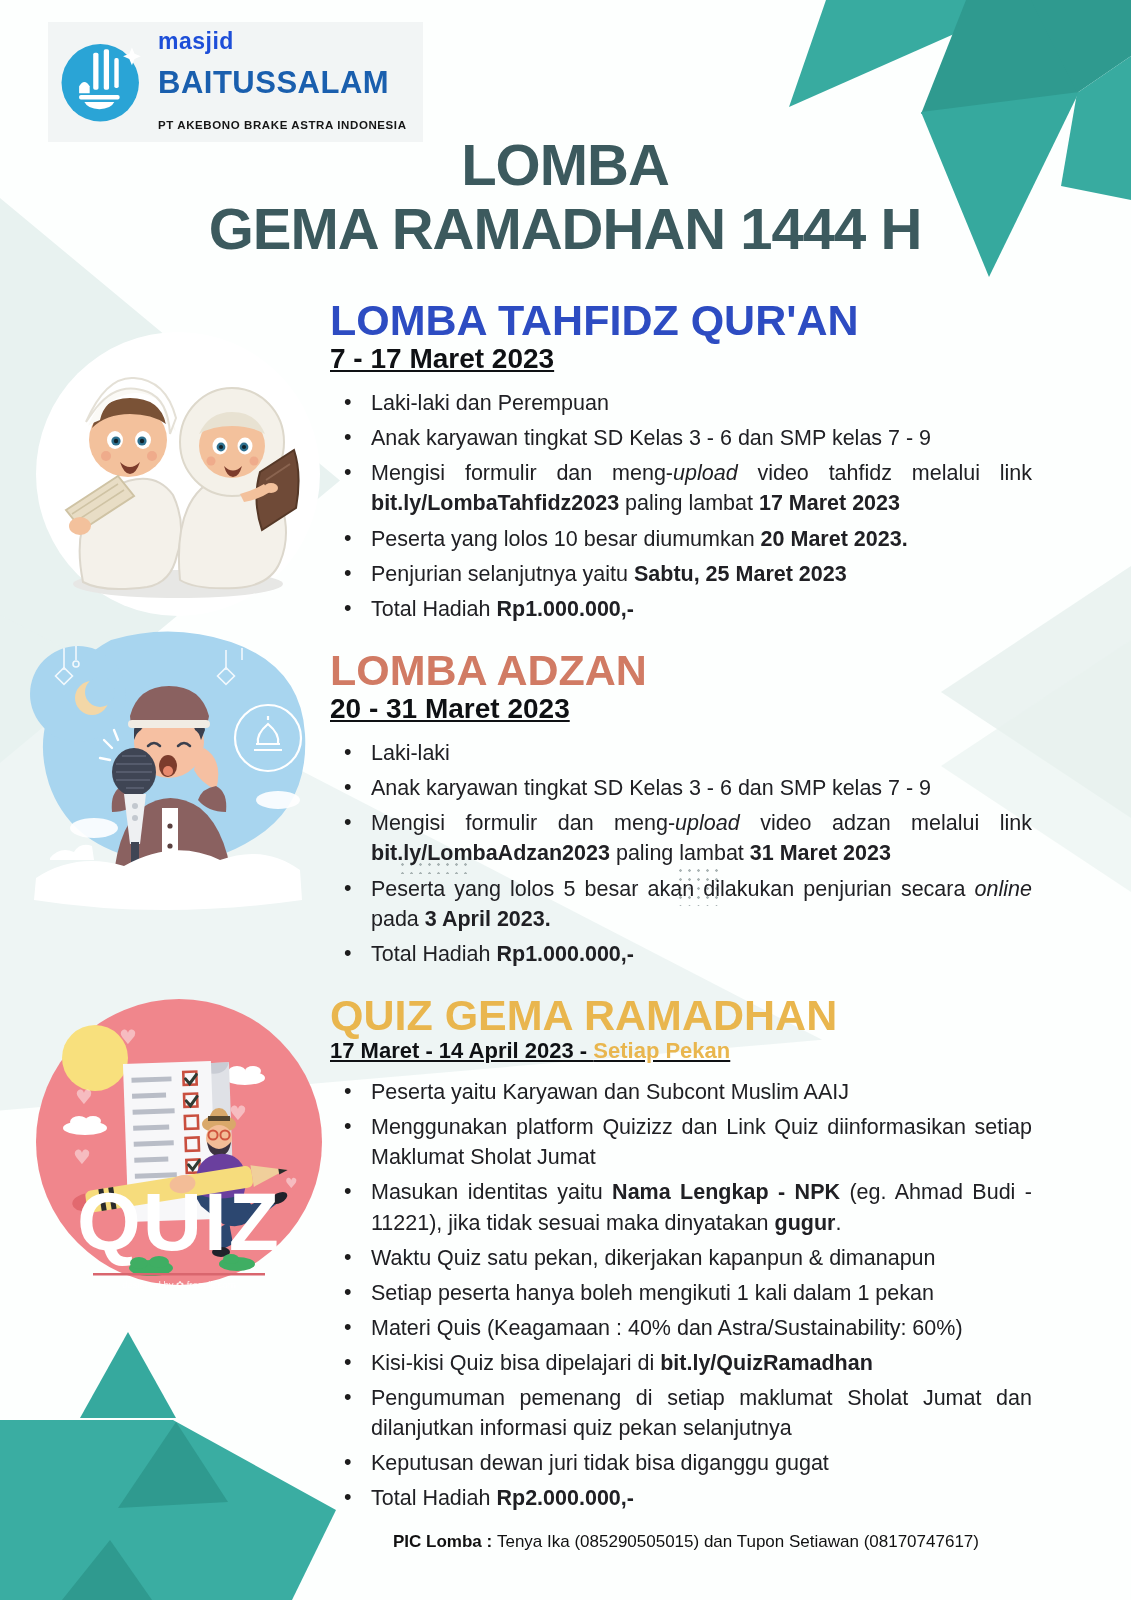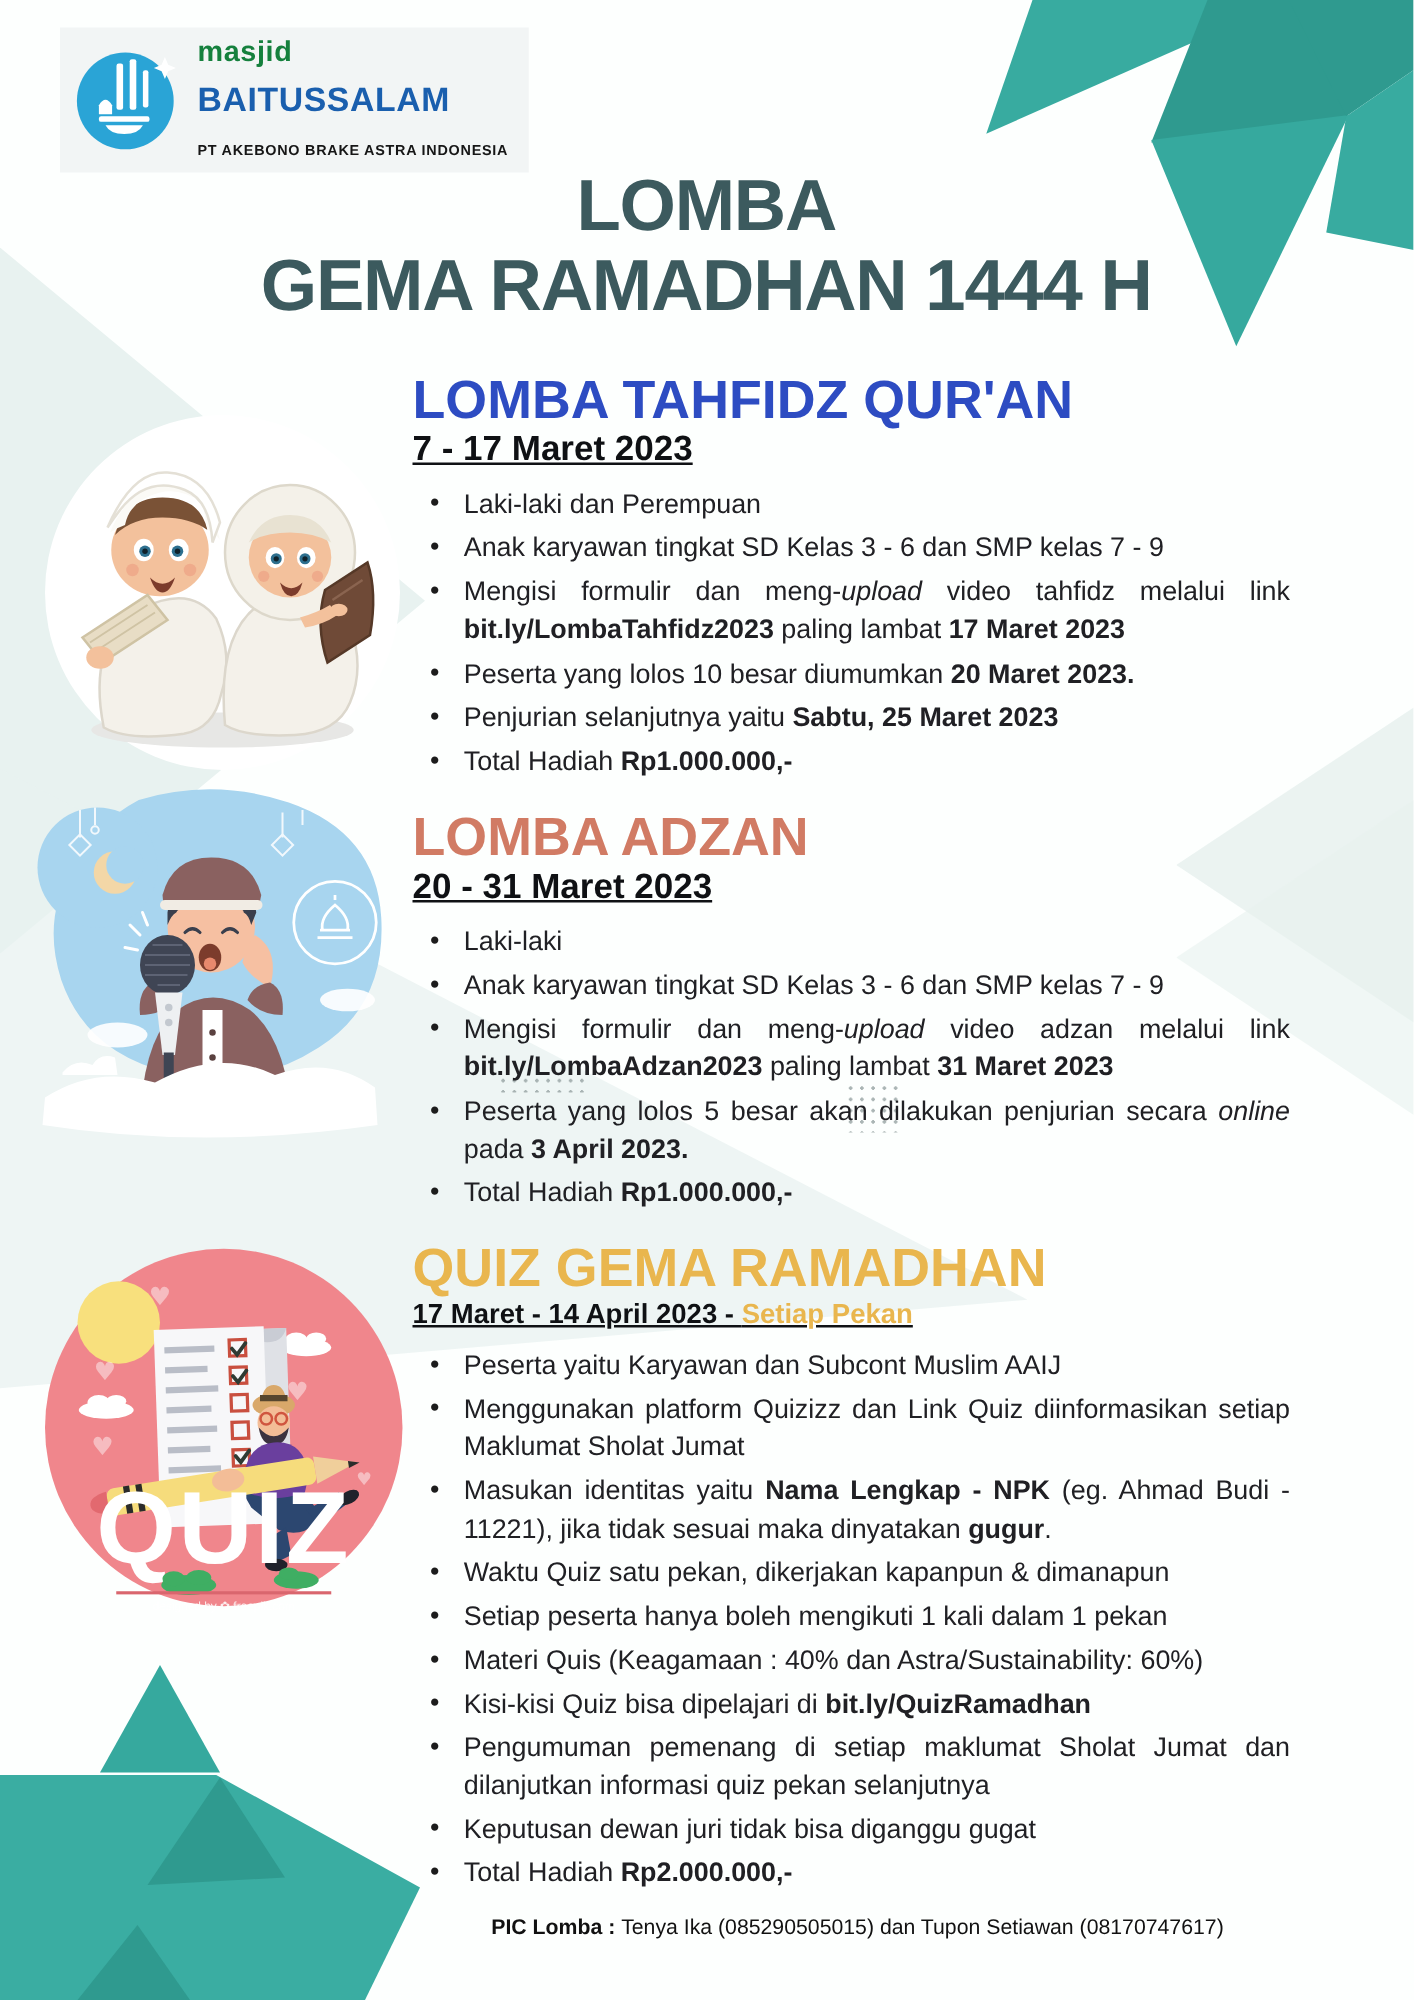--- a/index.html
+++ b/index.html
@@ -19,22 +19,22 @@
   .dots{position:absolute;background-image:radial-gradient(#97a3a3 1.3px,transparent 1.45px);
     background-size:9px 9px;opacity:.8;}
   #dots1{left:398px;top:860px;width:72px;height:14px;}
   #dots2{left:676px;top:866px;width:46px;height:40px;}
   #dots3{left:74px;top:690px;width:16px;height:42px;}
 
   
   .logo{position:absolute;left:48px;top:22px;display:flex;align-items:center;gap:12px;
         background:#f2f5f5;padding:8px 16px 10px 10px;}
   .logo-text{display:flex;flex-direction:column;line-height:1;}
-  .logo-masjid{font-size:23px;font-weight:700;color:#15803d;letter-spacing:.5px;}
-  .logo-name{font-size:27px;font-weight:800;color:#1a5fae;letter-spacing:.5px;margin-top:14px;}
+  .logo-masjid{font-size:23px;font-weight:700;color:#1d4ed8;letter-spacing:.5px;}
+  .logo-name{font-size:31px;font-weight:800;color:#1a5fae;letter-spacing:.5px;margin-top:14px;}
   .logo-tagline{font-size:11.5px;font-weight:700;color:#161616;letter-spacing:.6px;margin-top:22px;}
 
   
   .title{position:absolute;left:60px;top:133px;width:1010px;text-align:center;
          color:#3c5a5e;font-weight:800;font-size:58px;line-height:1.1;letter-spacing:-1px;}
 
   
   .sec{position:absolute;left:330px;width:706px;}
   #sec0{top:298px;} #sec1{top:648px;} #sec2{top:993px;}
   .sec-heading{margin:0;font-size:43px;font-weight:800;letter-spacing:0;line-height:1.05;}

